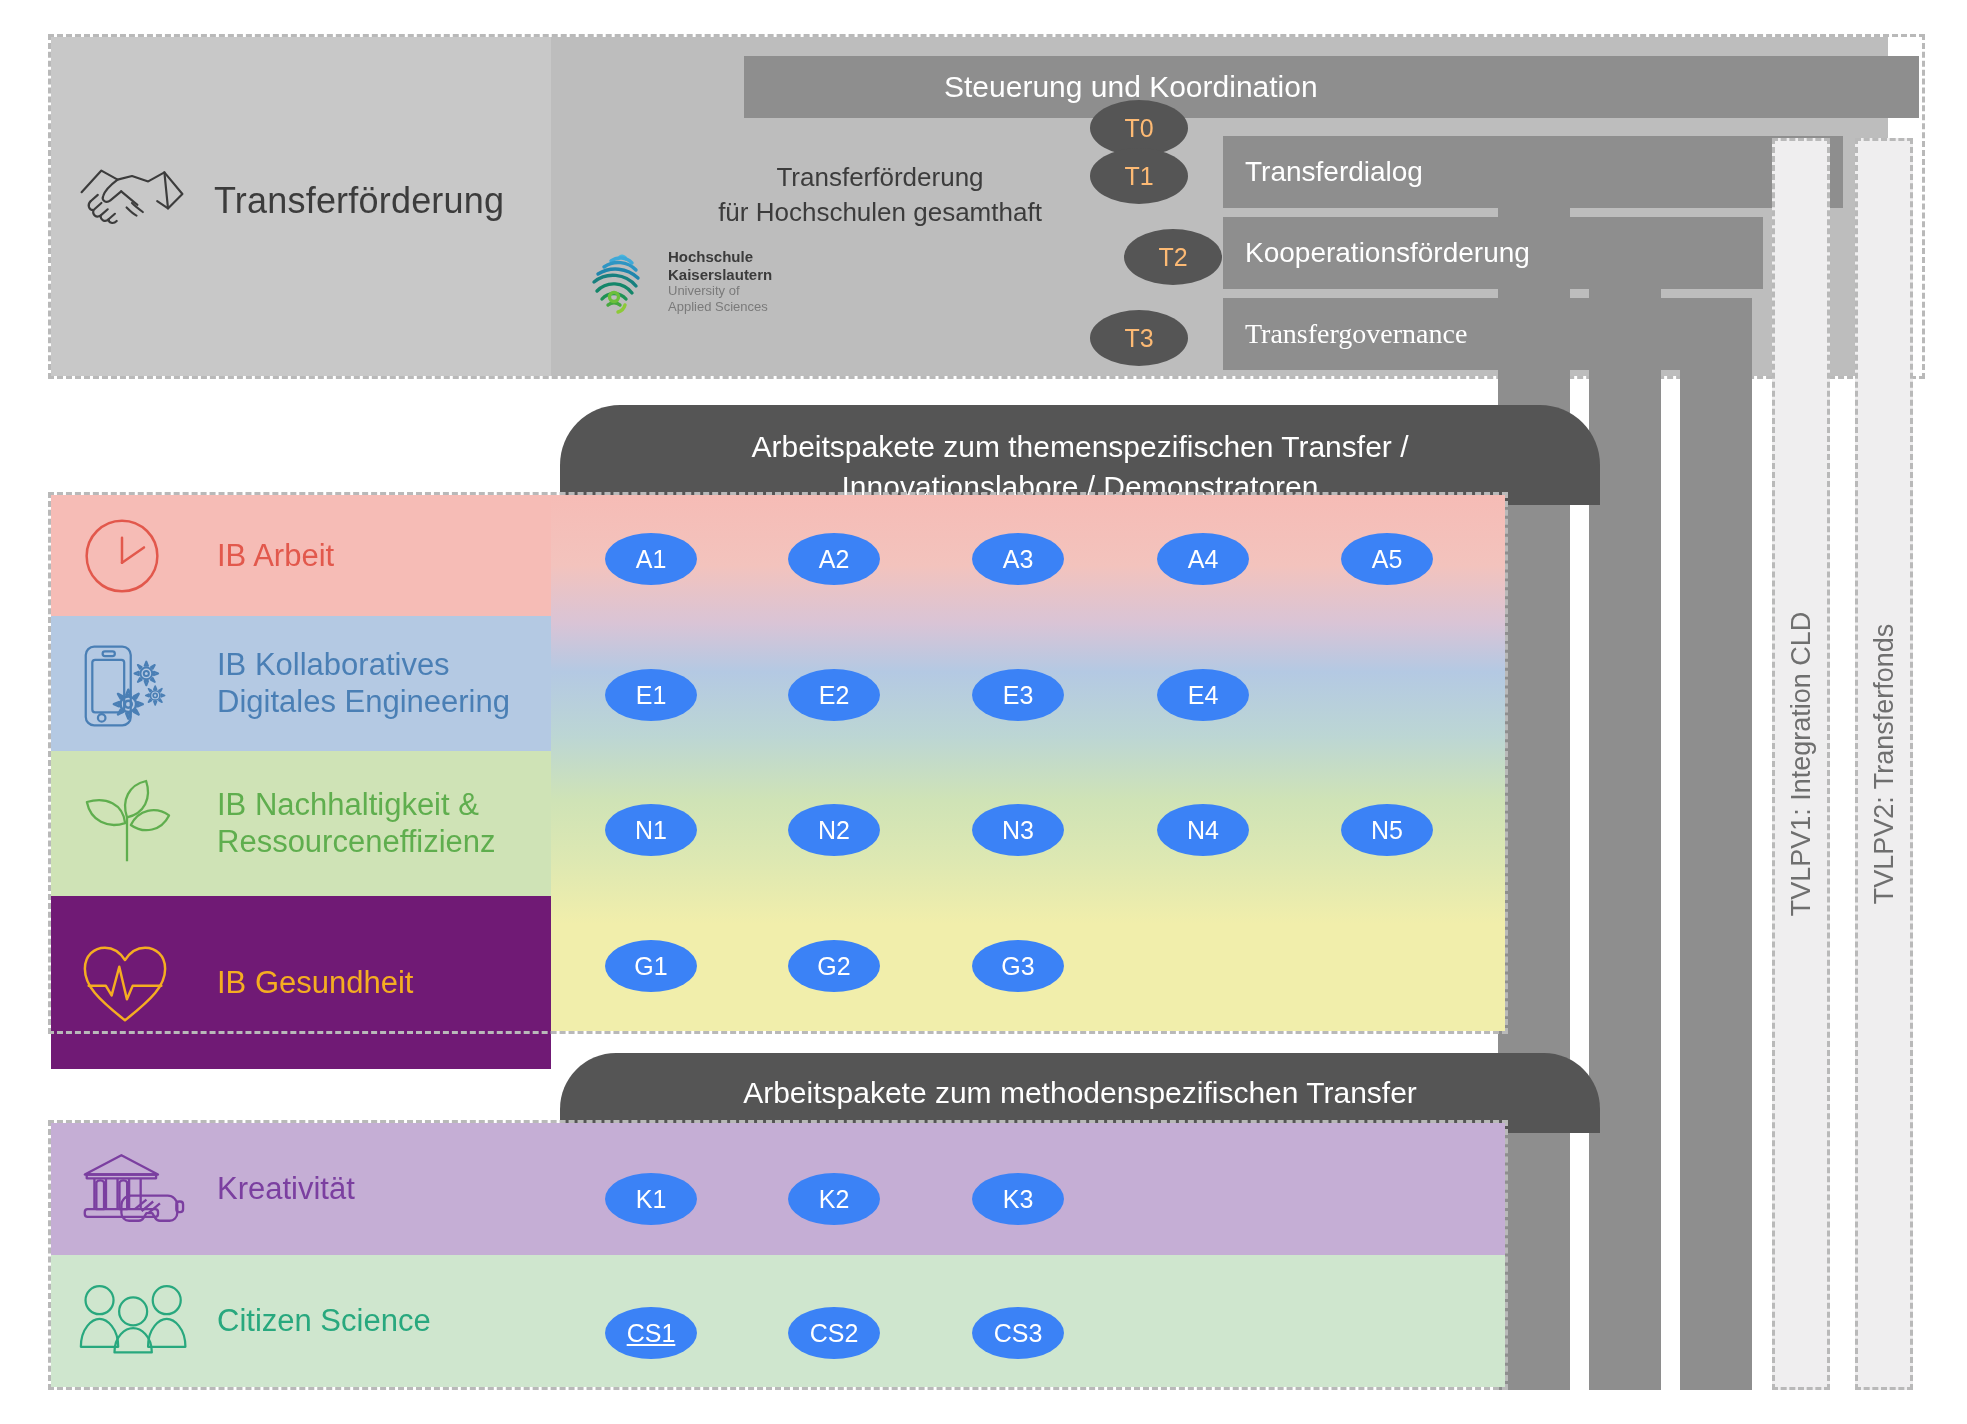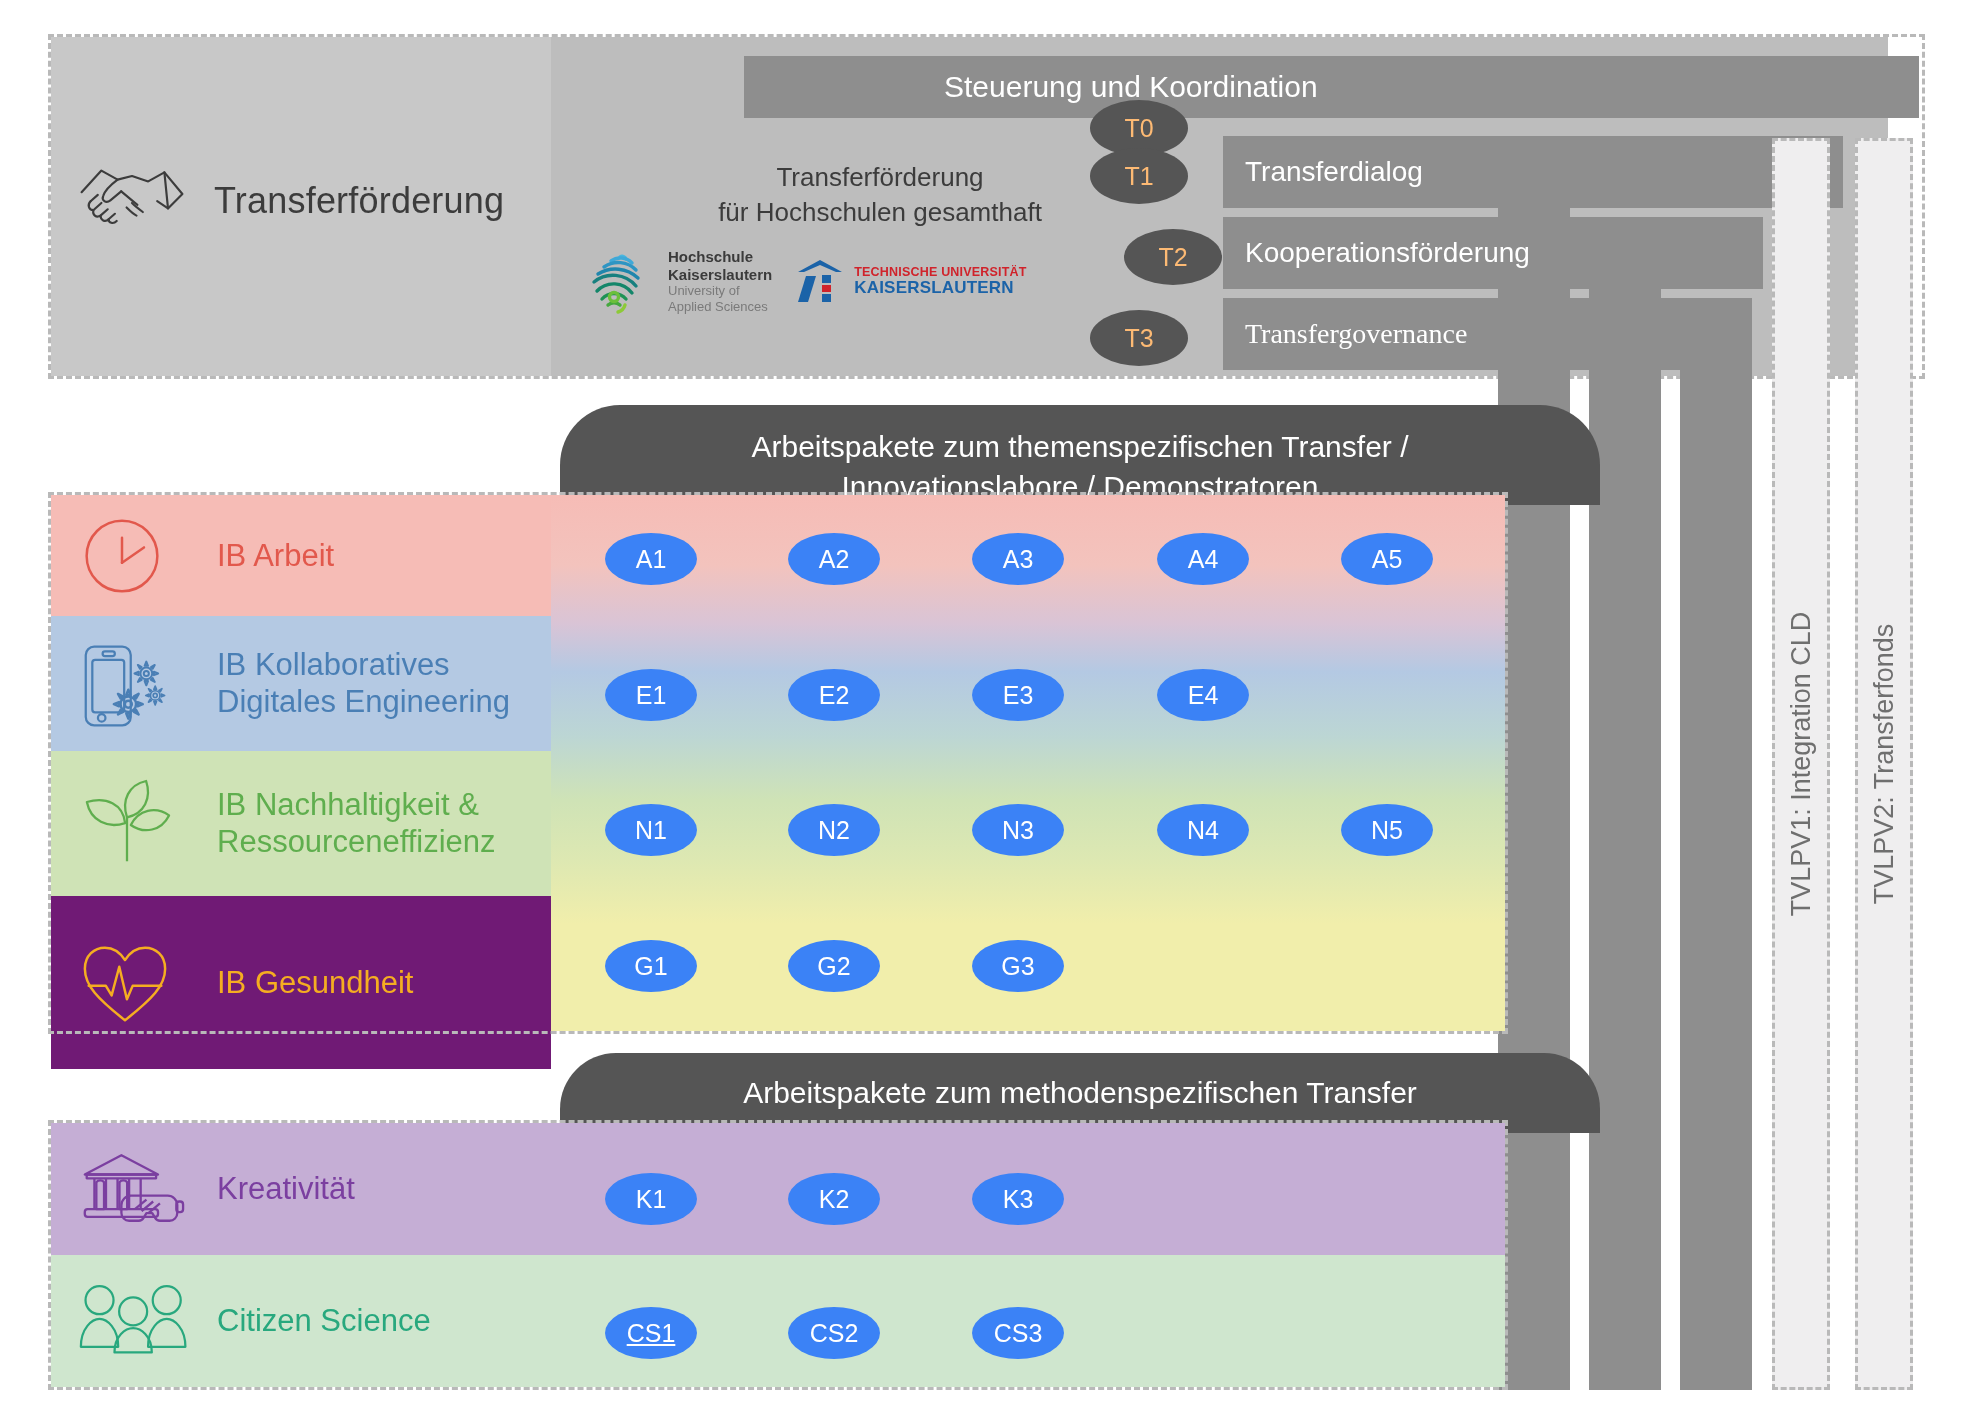--- a/index.html
+++ b/index.html
@@ -151,33 +151,20 @@
         <path d="M45 58 A10 10 0 0 1 38 65" stroke="#8dca38"></path>
       </svg>
       <div class="hs-text">
         <b>Hochschule</b>
         <b>Kaiserslautern</b>
         <i>University of</i>
         <i>Applied Sciences</i>
       </div>
     </div>
 
-    <div class="logo-tu">
-      <svg width="52" height="50" viewBox="0 0 52 50">
-        <path d="M4 16 L26 4 L48 16 L42 16 L26 9 L10 16 Z" fill="#1b63a8"></path>
-        <path d="M12 20 L22 20 L14 46 L4 46 Z" fill="#1b63a8"></path>
-        <rect x="28" y="19" width="9" height="8" fill="#1b63a8"></rect>
-        <rect x="28" y="29" width="9" height="7" fill="#d0232b"></rect>
-        <rect x="28" y="38" width="9" height="8" fill="#1b63a8"></rect>
-      </svg>
-      <div class="tu-text">
-        <div class="r">TECHNISCHE UNIVERSITÄT</div>
-        <div class="b">KAISERSLAUTERN</div>
-      </div>
-    </div>
   </div>
 
   <div class="abs tpill" id="t0">T0</div>
   <div class="abs tpill" id="t1">T1</div>
   <div class="abs tpill" id="t2">T2</div>
   <div class="abs tpill" id="t3">T3</div>
 
   <div class="conn" style="left:1498px;top:136px;width:72px;height:1254px;"></div>
   <div class="conn" style="left:1589px;top:217px;width:72px;height:1173px;"></div>
   <div class="conn" style="left:1680px;top:298px;width:72px;height:1092px;"></div>

